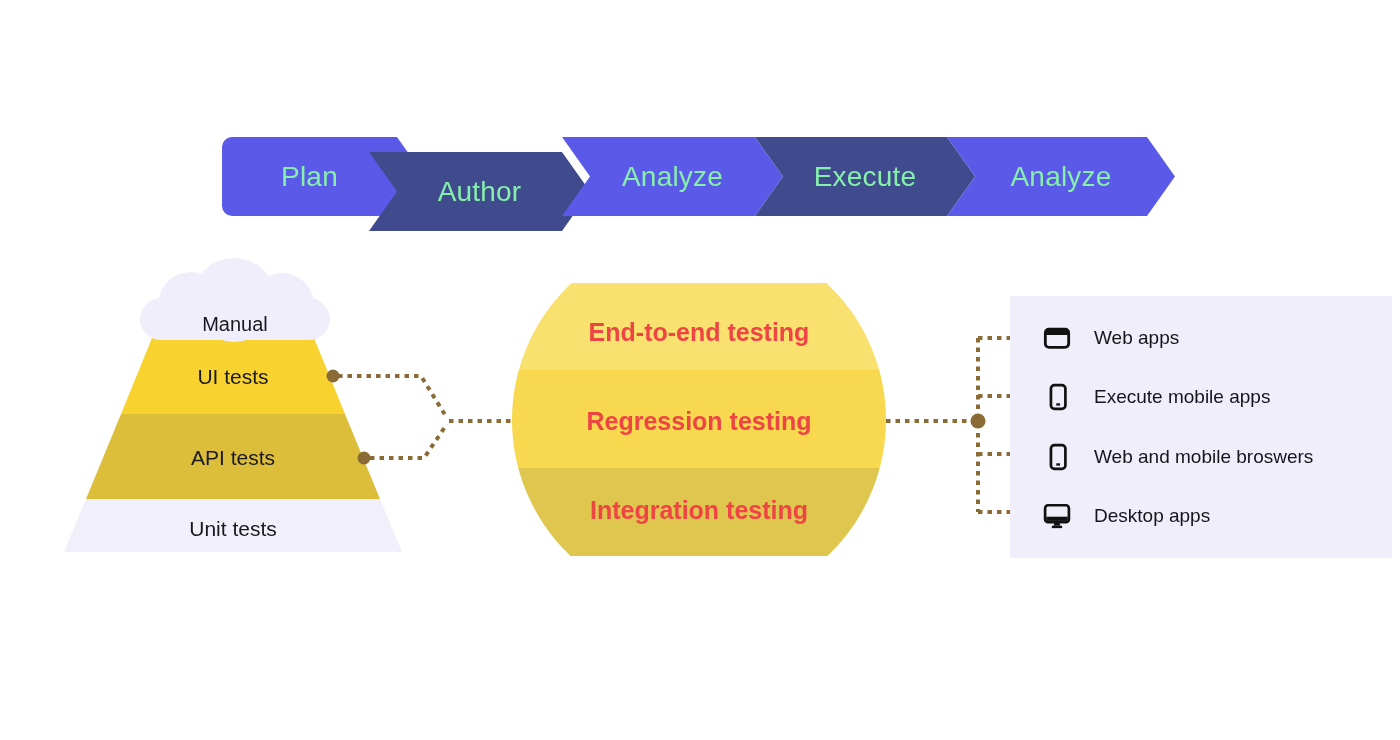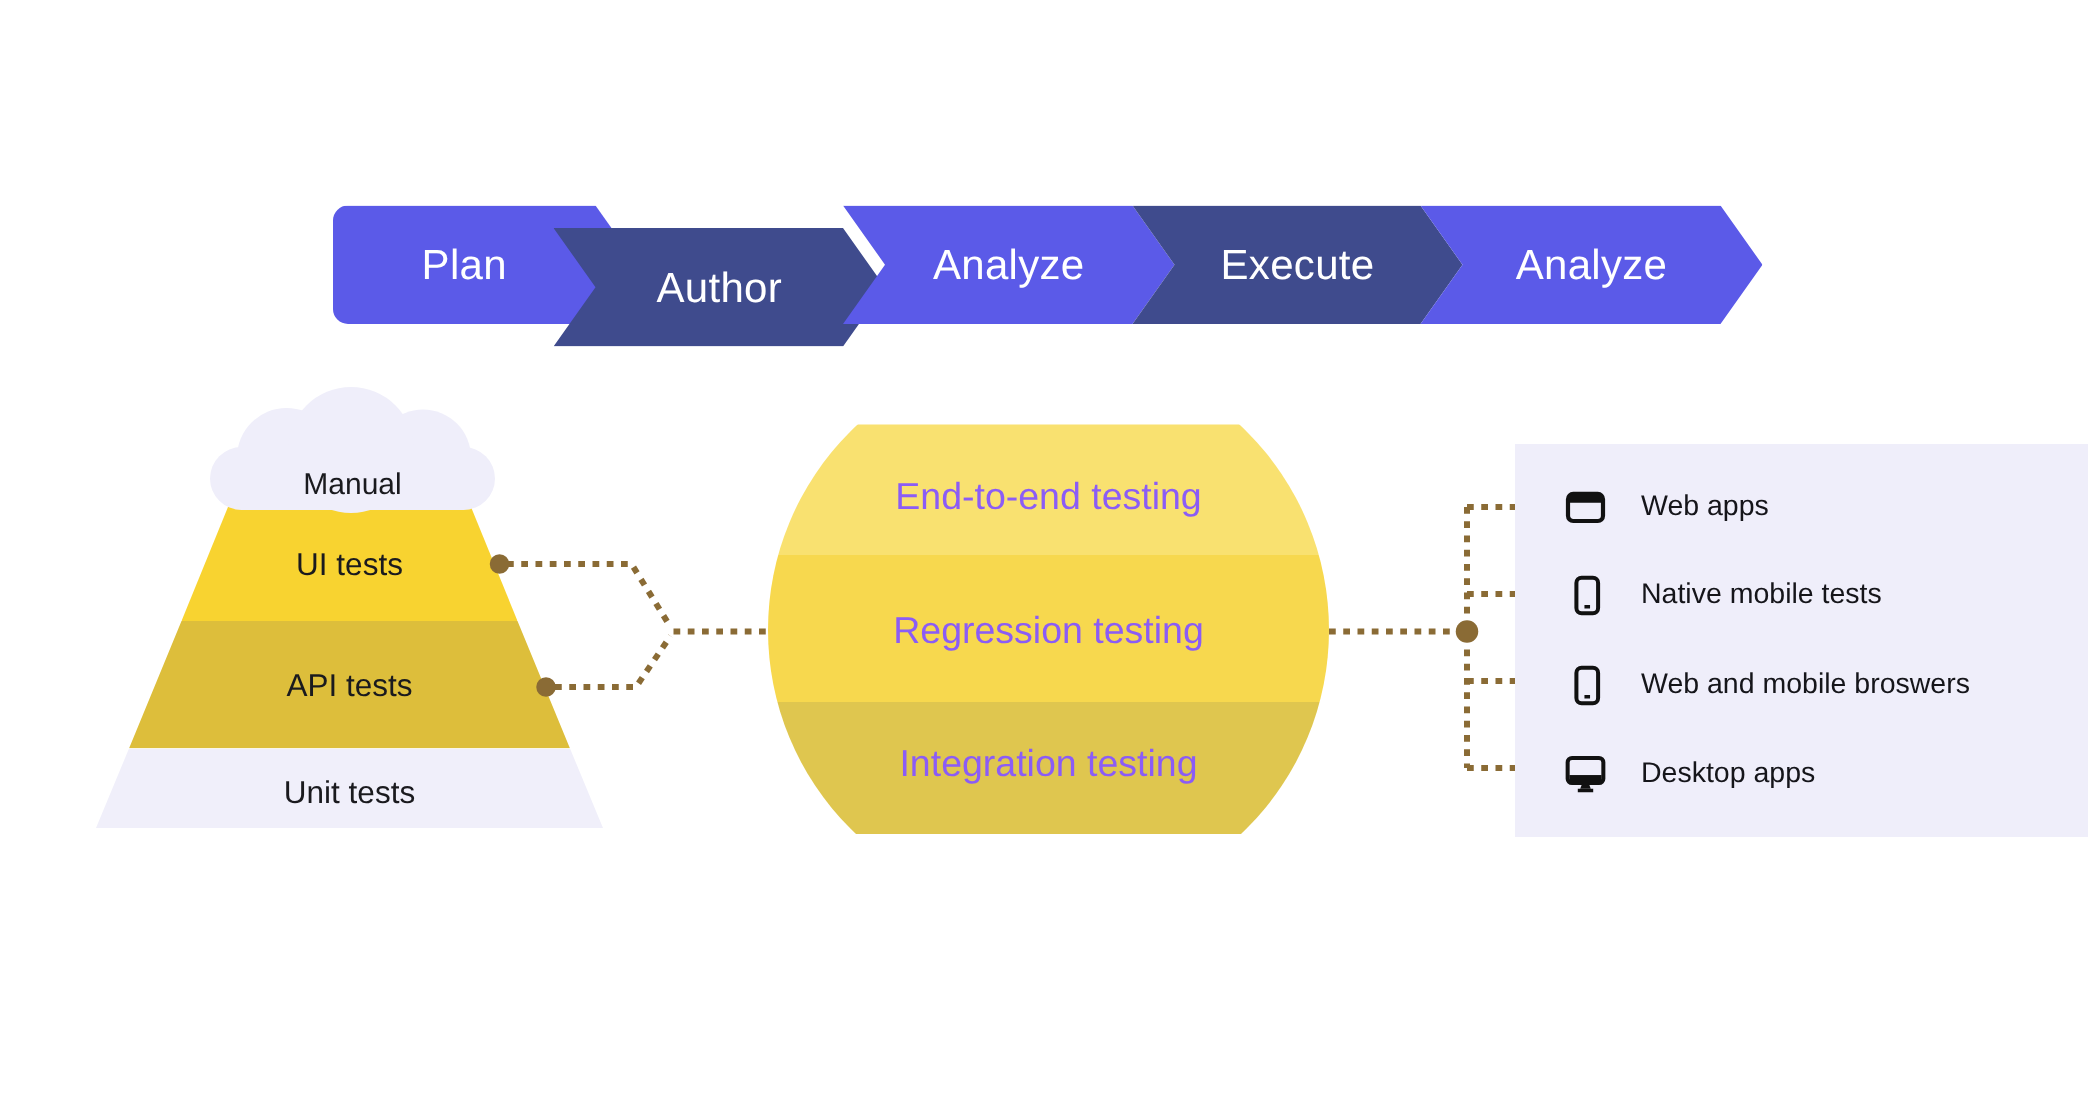--- a/index.html
+++ b/index.html
@@ -3,21 +3,21 @@
 <meta charset="utf-8">
 <style>
   html,body{margin:0;padding:0;background:#fff;}
   .canvas{
     position:relative;width:1400px;height:740px;background:#ffffff;
     font-family:"Liberation Sans", sans-serif;overflow:hidden;
   }
   
   .chev{
     position:absolute;top:137px;height:79px;display:flex;align-items:center;justify-content:center;
-    color:#ffffff;font-size:28px;font-weight:500;letter-spacing:.2px;
+    color:#86efac;font-size:28px;font-weight:500;letter-spacing:.2px;
   }
   .chev.light{background:#5B5AE8;}
   .chev.dark{background:#3F4B8D;}
   .chev.first{
     left:222px;width:175px;border-radius:10px 0 0 10px;padding-right:28px;
     clip-path:polygon(0 0, calc(100% - 28px) 0, 100% 50%, calc(100% - 28px) 100%, 0 100%);
   }
   .chev.mid{
     clip-path:polygon(0 0, calc(100% - 28px) 0, 100% 50%, calc(100% - 28px) 100%, 0 100%, 28px 50%);
   }
@@ -55,21 +55,21 @@
 
   
   .circle-clip{position:absolute;left:512px;top:283px;width:374px;height:273px;overflow:hidden;}
   .circle{position:absolute;left:0;top:-50px;width:374px;height:374px;border-radius:50%;overflow:hidden;}
   .cband{width:374px;}
   .cband1{height:137px;background:#F9E170;}
   .cband2{height:98px;background:#F7D84E;}
   .cband3{height:139px;background:#DFC64F;}
   .cir-label{
     position:absolute;left:0;width:374px;text-align:center;transform:translateY(-50%);
-    font-size:25px;font-weight:400;color:#8b5cf6;
+    font-size:25px;font-weight:700;color:#ef4444;
   }
   .cl1{top:49px;} .cl2{top:138px;} .cl3{top:227px;}
 
   
   .panel{
     position:absolute;left:1010px;top:296px;width:382px;height:262px;background:#EFEEFA;
     display:flex;flex-direction:column;justify-content:space-between;
     padding:24px 0 24px 32px;box-sizing:border-box;
   }
   .prow{display:flex;align-items:center;height:36px;gap:22px;}
@@ -151,21 +151,21 @@
       <span class="plabel">Web apps</span>
     </div>
 
     <div class="prow">
       <span class="picon">
         <svg width="28" height="28" viewBox="0 0 24 24">
           <rect x="6.8" y="1.8" width="12.4" height="20.4" rx="3" fill="none" stroke="#111111" stroke-width="2.3"></rect>
           <line x1="11.4" y1="18.4" x2="14.6" y2="18.4" stroke="#111111" stroke-width="2"></line>
         </svg>
       </span>
-      <span class="plabel">Native mobile tests</span>
+      <span class="plabel">Execute mobile apps</span>
     </div>
 
     <div class="prow">
       <span class="picon">
         <svg width="28" height="28" viewBox="0 0 24 24">
           <rect x="6.8" y="1.8" width="12.4" height="20.4" rx="3" fill="none" stroke="#111111" stroke-width="2.3"></rect>
           <line x1="11.4" y1="18.4" x2="14.6" y2="18.4" stroke="#111111" stroke-width="2"></line>
         </svg>
       </span>
       <span class="plabel">Web and mobile broswers</span>

